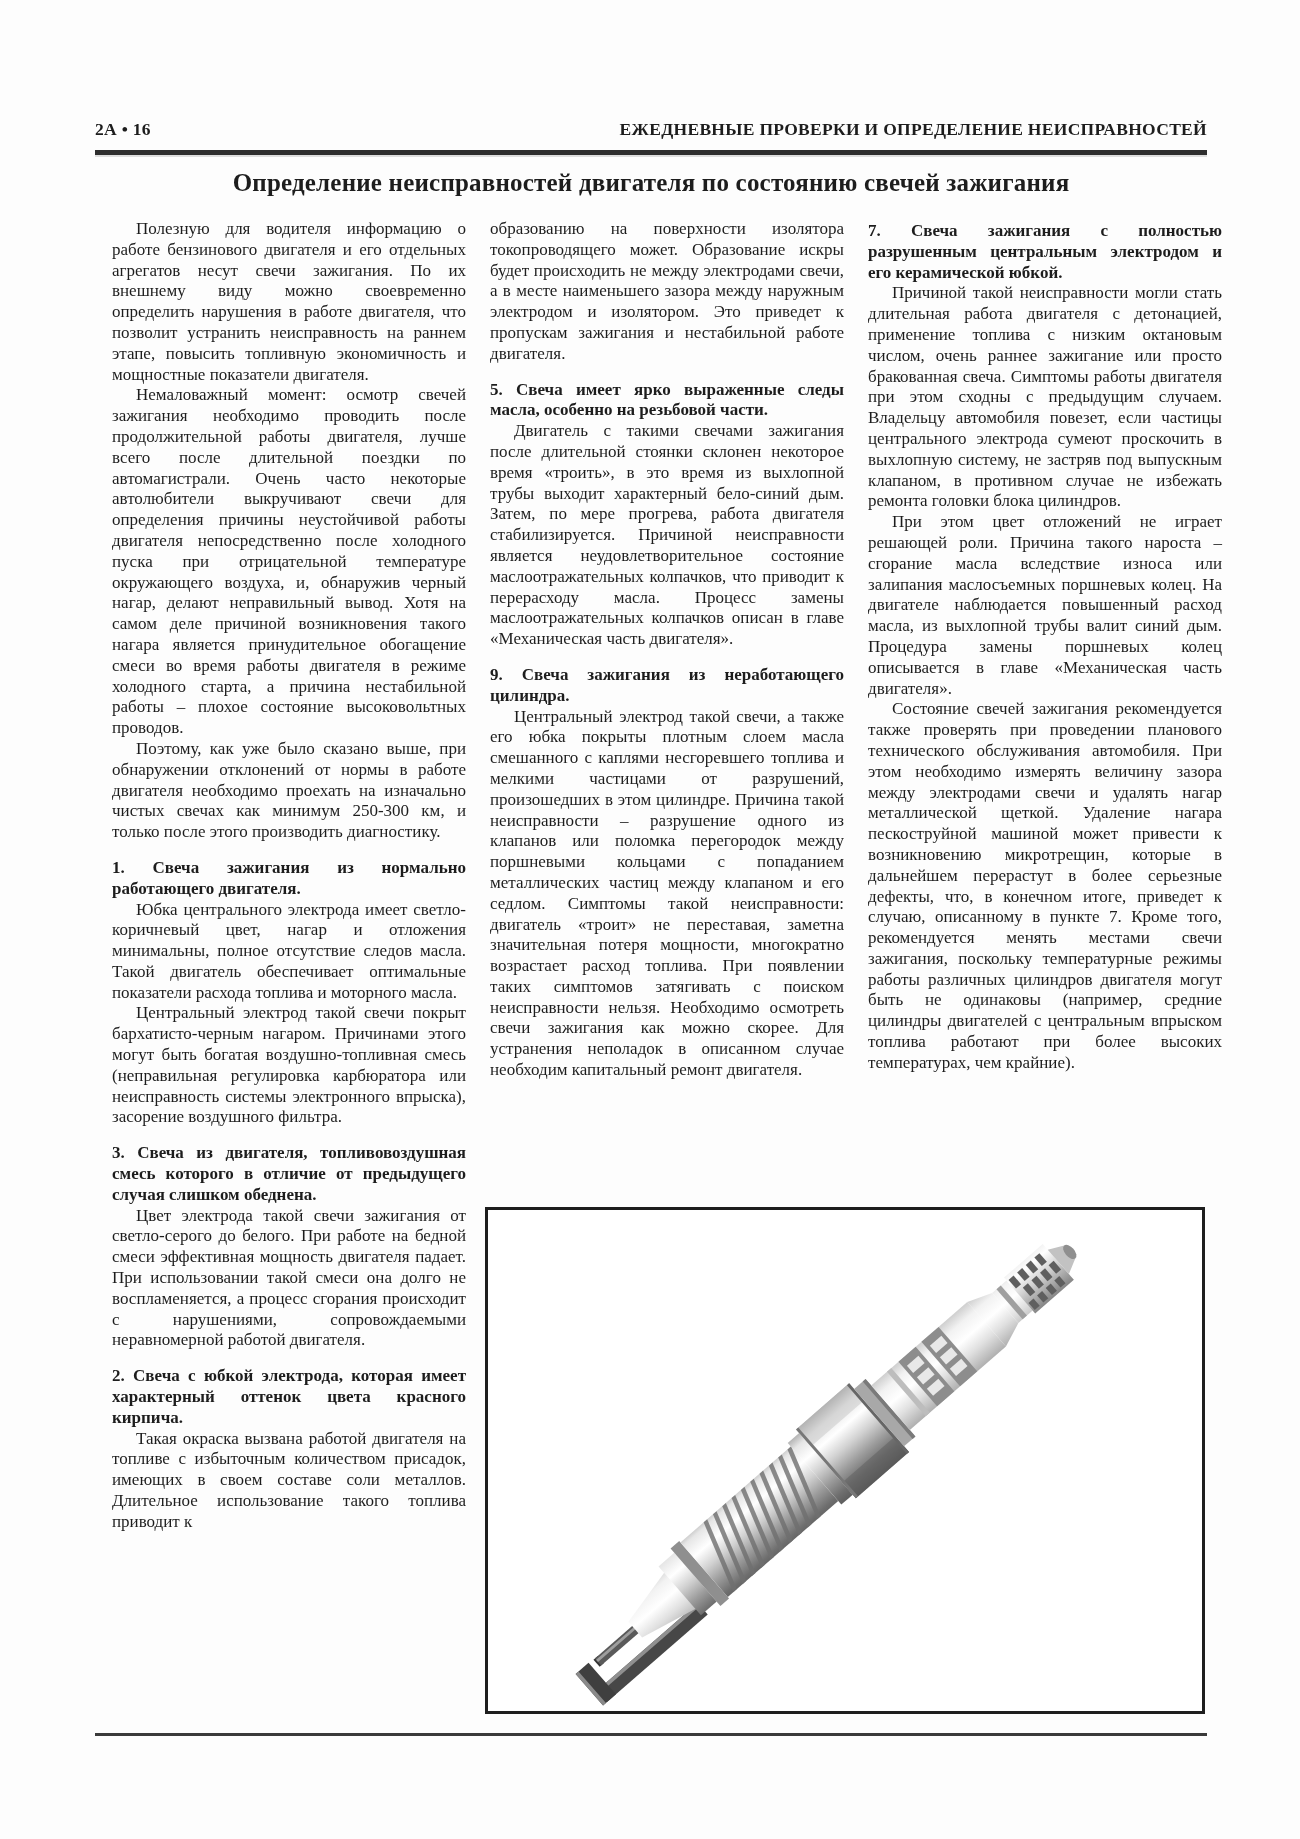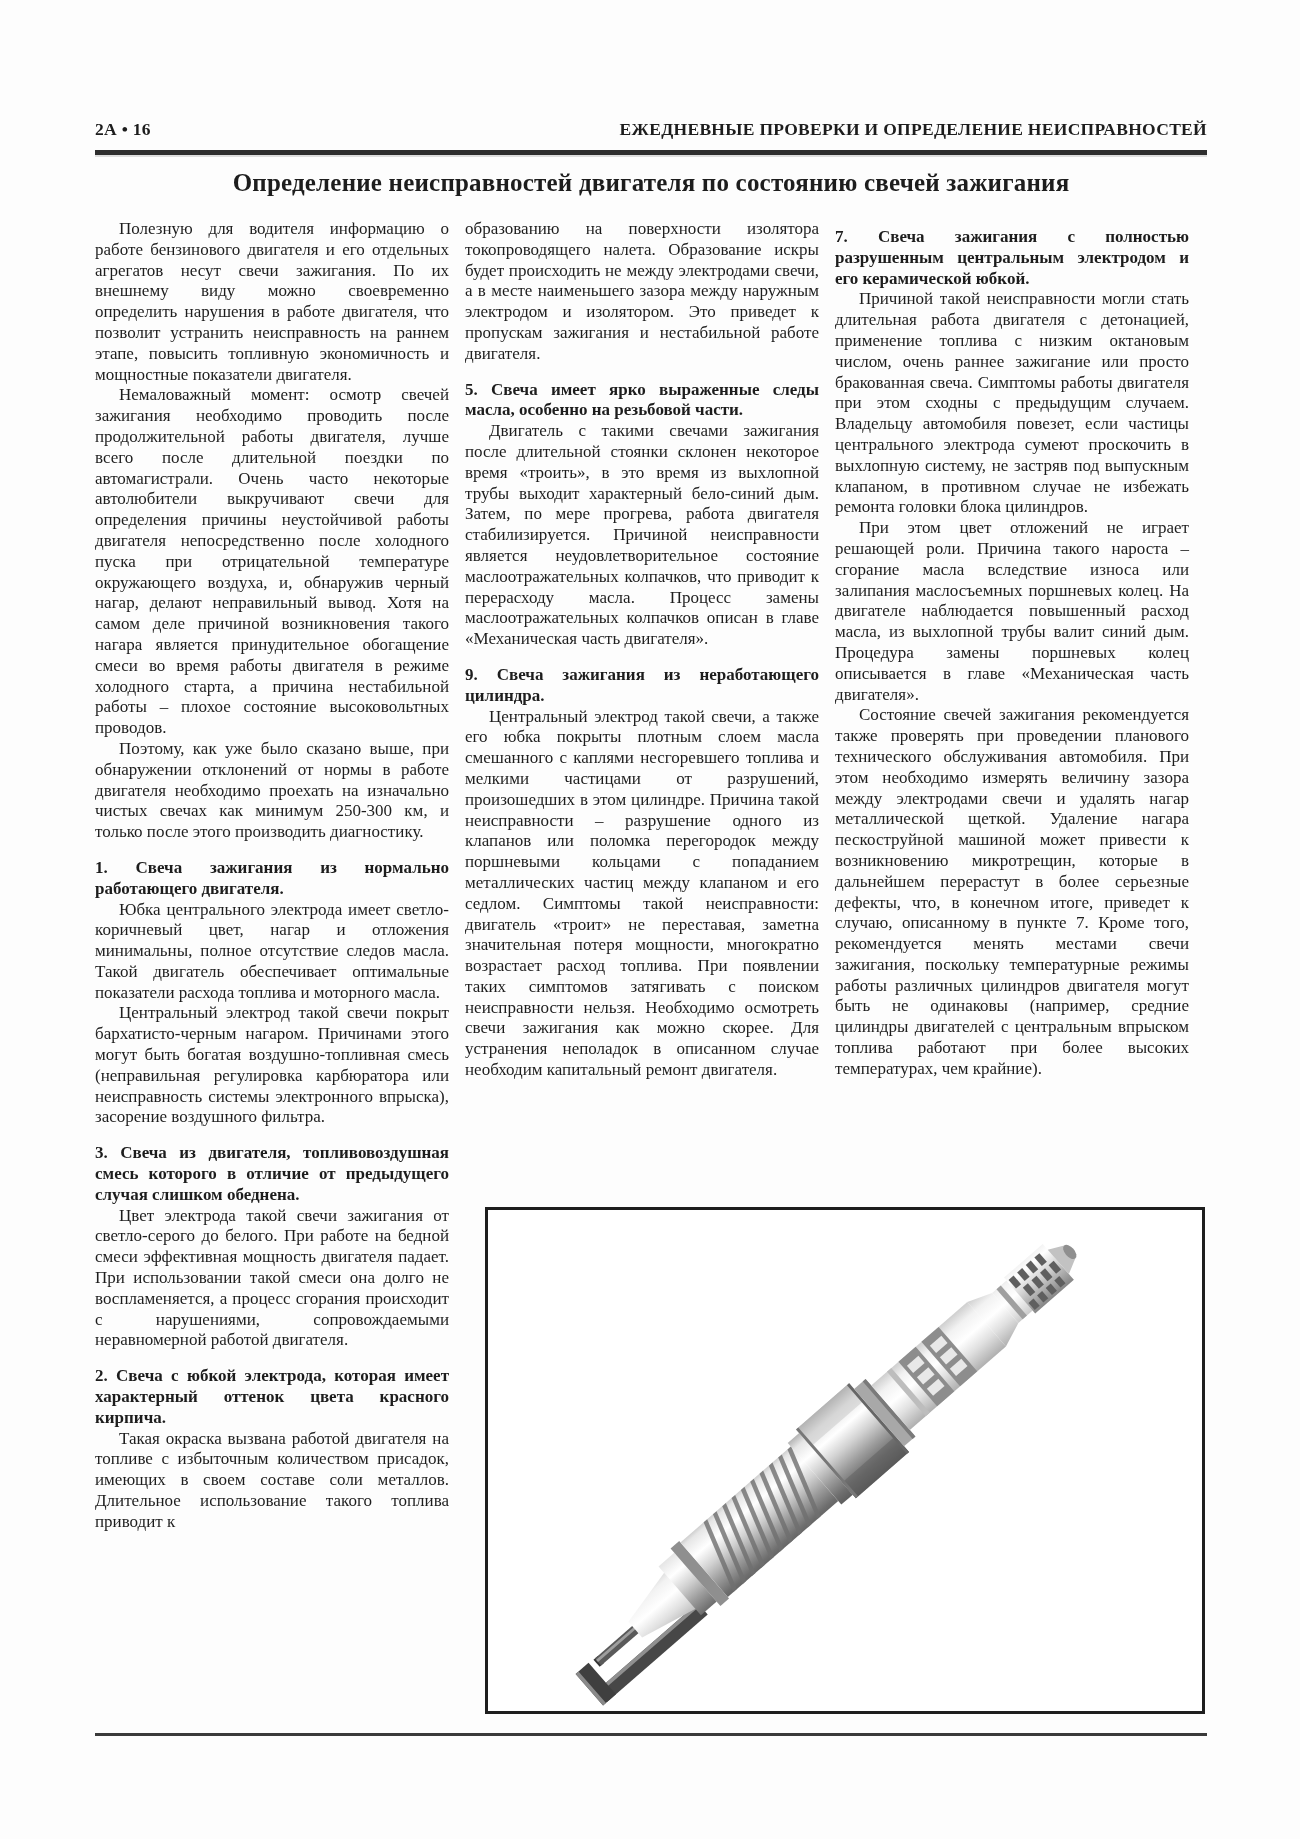--- a/index.html
+++ b/index.html
@@ -14,28 +14,28 @@
   }
   .header-rule{
     position:absolute;left:95px;top:150px;width:1112px;height:5px;
     background:#2e2e2e;box-shadow:0 2px 0 rgba(0,0,0,.12);
   }
   .article-title{
     position:absolute;left:95px;top:169px;width:1112px;
     font-size:25px;font-weight:bold;letter-spacing:.2px;text-align:center;
   }
   .columns{
-    position:absolute;left:95px;top:219px;width:1112px;
-    display:flex;gap:16px;
+    position:absolute;left:112px;top:219px;width:1112px;
+    display:flex;gap:24px;
   }
   .col{width:354px;flex:0 0 354px;font-size:17px;line-height:20.8px;text-align:justify;}
   .col .p{margin:0;text-indent:24px;}
   .col .p.noindent{text-indent:0;}
   .col .h{margin:15px 0 0 0;font-weight:bold;text-align:justify;}
-  .col .h:first-child{margin-top:8px;}
+  .col .h:first-child{margin-top:2px;}
   .figure{
     position:absolute;left:485px;top:1207px;width:720px;height:507px;
     border:3px solid #1e1e1e;background:#ffffff;box-sizing:border-box;
   }
   .figure svg{display:block;}
   .footer-rule{
     position:absolute;left:95px;top:1733px;width:1112px;height:3px;background:#3a3a3a;
   }
   .footer-text{
     position:absolute;left:95px;top:1848px;font-size:16.5px;color:#b91c1c;
@@ -63,21 +63,21 @@
       <p class="h">1. Свеча зажигания из нормально работающего двигателя.</p>
       <p class="p">Юбка центрального электрода имеет светло-коричневый цвет, нагар и отложения минимальны, полное отсутствие следов масла. Такой двигатель обеспечивает оптимальные показатели расхода топлива и моторного масла.</p>
       <p class="p">Центральный электрод такой свечи покрыт бархатисто-черным нагаром. Причинами этого могут быть богатая воздушно-топливная смесь (неправильная регулировка карбюратора или неисправность системы электронного впрыска), засорение воздушного фильтра.</p>
       <p class="h">3. Свеча из двигателя, топливовоздушная смесь которого в отличие от предыдущего случая слишком обеднена.</p>
       <p class="p">Цвет электрода такой свечи зажигания от светло-серого до белого. При работе на бедной смеси эффективная мощность двигателя падает. При использовании такой смеси она долго не воспламеняется, а процесс сгорания происходит с нарушениями, сопровождаемыми неравномерной работой двигателя.</p>
       <p class="h">2. Свеча с юбкой электрода, которая имеет характерный оттенок цвета красного кирпича.</p>
       <p class="p">Такая окраска вызвана работой двигателя на топливе с избыточным количеством присадок, имеющих в своем составе соли металлов. Длительное использование такого топлива приводит к</p>
     </div>
 
     <div class="col">
-      <p class="p noindent">образованию на поверхности изолятора токопроводящего налета. Образование искры будет происходить не между электродами свечи, а в месте наименьшего зазора между наружным электродом и изолятором. Это приведет к пропускам зажигания и нестабильной работе двигателя.</p>
+      <p class="p noindent">образованию на поверхности изолятора токопроводящего может. Образование искры будет происходить не между электродами свечи, а в месте наименьшего зазора между наружным электродом и изолятором. Это приведет к пропускам зажигания и нестабильной работе двигателя.</p>
       <p class="h">5. Свеча имеет ярко выраженные следы масла, особенно на резьбовой части.</p>
       <p class="p">Двигатель с такими свечами зажигания после длительной стоянки склонен некоторое время «троить», в это время из выхлопной трубы выходит характерный бело-синий дым. Затем, по мере прогрева, работа двигателя стабилизируется. Причиной неисправности является неудовлетворительное состояние маслоотражательных колпачков, что приводит к перерасходу масла. Процесс замены маслоотражательных колпачков описан в главе «Механическая часть двигателя».</p>
       <p class="h">9. Свеча зажигания из неработающего цилиндра.</p>
       <p class="p">Центральный электрод такой свечи, а также его юбка покрыты плотным слоем масла смешанного с каплями несгоревшего топлива и мелкими частицами от разрушений, произошедших в этом цилиндре. Причина такой неисправности – разрушение одного из клапанов или поломка перегородок между поршневыми кольцами с попаданием металлических частиц между клапаном и его седлом. Симптомы такой неисправности: двигатель «троит» не переставая, заметна значительная потеря мощности, многократно возрастает расход топлива. При появлении таких симптомов затягивать с поиском неисправности нельзя. Необходимо осмотреть свечи зажигания как можно скорее. Для устранения неполадок в описанном случае необходим капитальный ремонт двигателя.</p>
     </div>
 
     <div class="col">
       <p class="h">7. Свеча зажигания с полностью разрушенным центральным электродом и его керамической юбкой.</p>
       <p class="p">Причиной такой неисправности могли стать длительная работа двигателя с детонацией, применение топлива с низким октановым числом, очень раннее зажигание или просто бракованная свеча. Симптомы работы двигателя при этом сходны с предыдущим случаем. Владельцу автомобиля повезет, если частицы центрального электрода сумеют проскочить в выхлопную систему, не застряв под выпускным клапаном, в противном случае не избежать ремонта головки блока цилиндров.</p>
       <p class="p">При этом цвет отложений не играет решающей роли. Причина такого нароста – сгорание масла вследствие износа или залипания маслосъемных поршневых колец. На двигателе наблюдается повышенный расход масла, из выхлопной трубы валит синий дым. Процедура замены поршневых колец описывается в главе «Механическая часть двигателя».</p>

